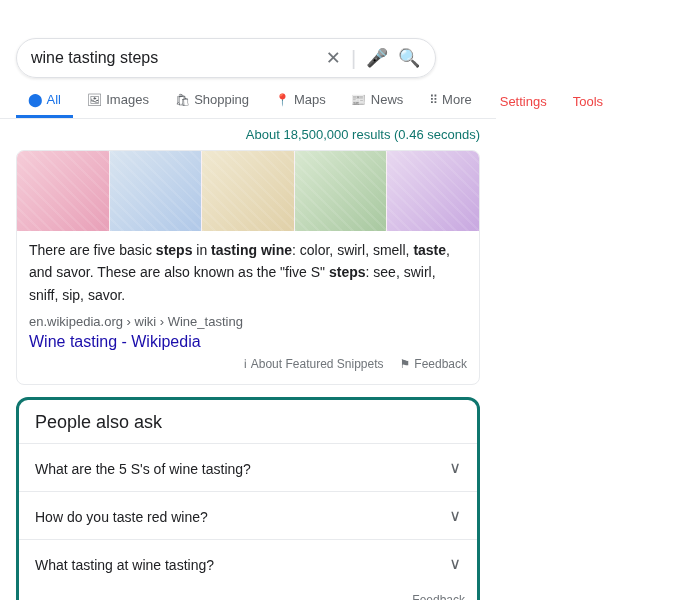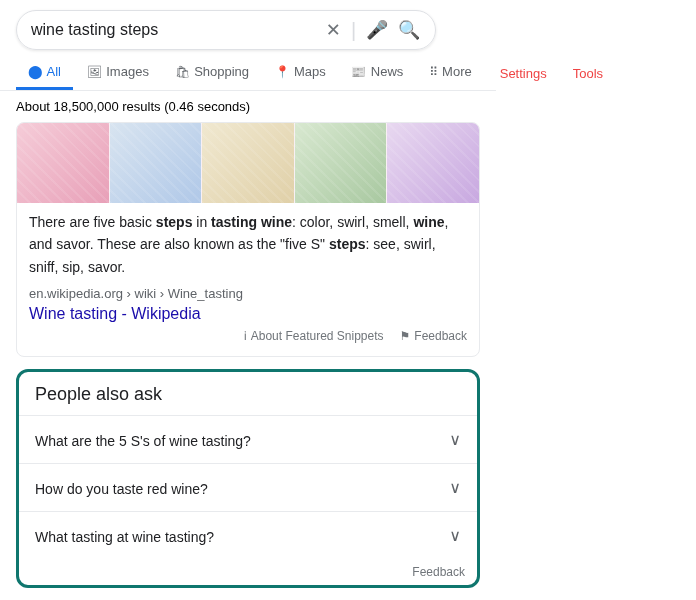--- a/index.html
+++ b/index.html
@@ -12,20 +12,21 @@
       color: #202124;
       overflow-x: hidden;
     }
 
     
     .search-bar-container {
       padding: 10px 16px 0 16px;
       display: flex;
       align-items: center;
       gap: 8px;
+      margin-top: 28px;
     }
     .search-bar {
       display: flex;
       align-items: center;
       border: 1px solid #dfe1e5;
       border-radius: 24px;
       padding: 8px 14px;
       width: 420px;
       height: 40px;
       box-shadow: 0 1px 3px rgba(0,0,0,0.1);
@@ -74,21 +75,22 @@
       font-size: 13px;
       color: #ef4444;
       padding: 8px 12px;
       cursor: pointer;
     }
 
     
     .results-info {
       padding: 8px 16px;
       font-size: 13px;
-      color: #000000;
+      color: #0f766e;
+      text-align: right;
     }
 
     
     .featured-snippet {
       margin: 0 16px 12px 16px;
       border: 1px solid #e8eaed;
       border-radius: 8px;
       padding: 0 0 8px 0;
       overflow: hidden;
     }
@@ -277,21 +279,21 @@
         </div>
         <div class="img-block" style="background: linear-gradient(135deg,#d8e8d0,#a8c8a0);">
           <div class="img-block-pattern"></div>
         </div>
         <div class="img-block" style="background: linear-gradient(135deg,#e8d8f0,#c8a8e0);">
           <div class="img-block-pattern"></div>
         </div>
       </div>
 
       <div class="snippet-text">
-        There are five basic <b>steps</b> in <b>tasting wine</b>: color, swirl, smell, <b>wine</b>, and savor. These are also known as the "five S" <b>steps</b>: see, swirl, sniff, sip, savor.
+        There are five basic <b>steps</b> in <b>tasting wine</b>: color, swirl, smell, <b>taste</b>, and savor. These are also known as the "five S" <b>steps</b>: see, swirl, sniff, sip, savor.
       </div>
 
       <div class="snippet-url">en.wikipedia.org › wiki › Wine_tasting</div>
       <a class="snippet-link" href="#">Wine tasting - Wikipedia</a>
 
       <div class="snippet-footer">
         <span class="snippet-footer-link">
           <span style="font-size:12px;">ℹ</span>
           <span>About Featured Snippets</span>
         </span>

